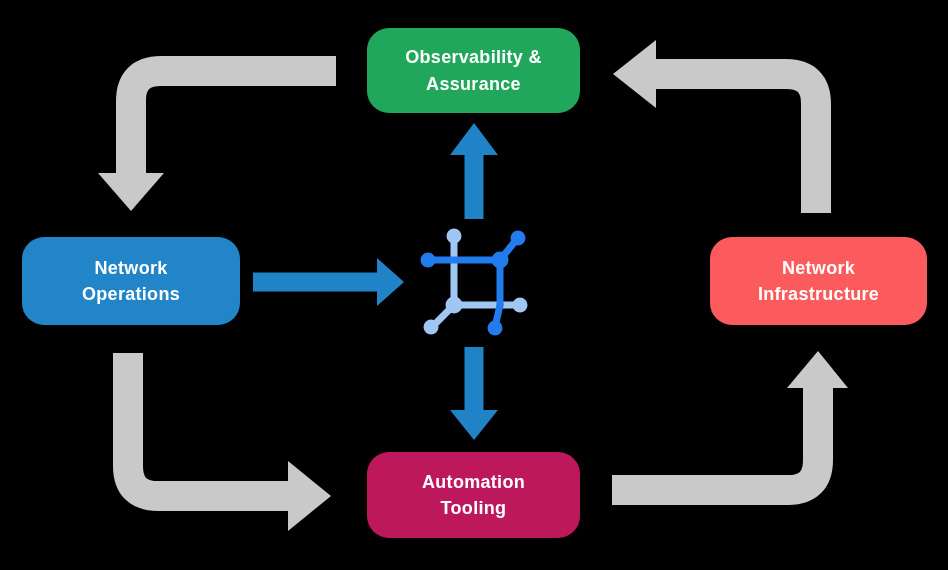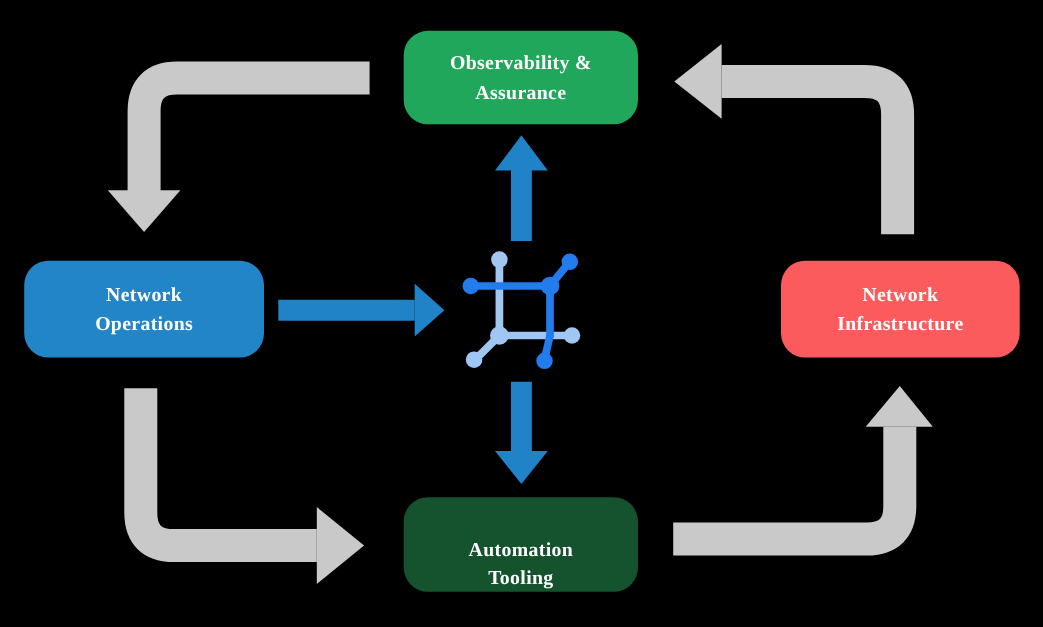--- a/index.html
+++ b/index.html
@@ -1,21 +1,21 @@
 <!DOCTYPE html>
 <html><head>
 <meta charset="utf-8">
 <style>
   html,body{margin:0;padding:0;background:#000;}
   .canvas{
     position:relative;
     width:948px;height:570px;
     background:#000;
     overflow:hidden;
-    font-family:Liberation Serif, serif;
+    font-family:Liberation Sans, sans-serif;
   }
   .layer{position:absolute;left:0;top:0;width:948px;height:570px;}
   .node{
     position:absolute;
     display:flex;align-items:center;justify-content:center;
     border-radius:22px;
     color:#fff;
     text-align:center;
   }
   .node-label{
@@ -82,21 +82,21 @@
   <div class="node node-operations" style="background: rgb(33, 133, 199);">
     <span class="node-label">Network
 Operations</span>
   </div>
 
   <div class="node node-infrastructure" style="background: rgb(252, 91, 93);">
     <span class="node-label">Network
 Infrastructure</span>
   </div>
 
-  <div class="node node-automation" style="background: #14532d; align-items: flex-end;">
+  <div class="node node-automation" style="background: #be185d;">
     <span class="node-label">Automation
 Tooling</span>
   </div>
 
   <div class="center-icon-wrap">
     <svg viewBox="0 0 120 120" width="120" height="120">
 
       <g stroke-linecap="round" fill="none" stroke-width="7">
         <path d="M 39 12 V 80" stroke="#A0C7F3"></path>
         <path d="M 39 80 H 105" stroke="#A0C7F3"></path>

